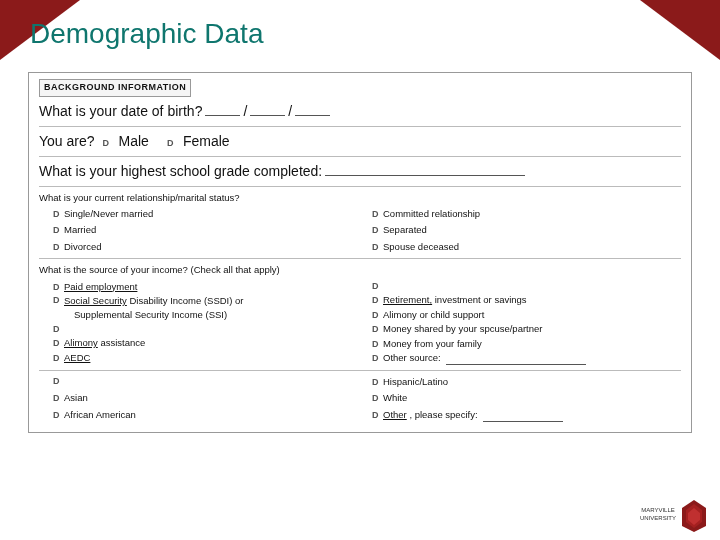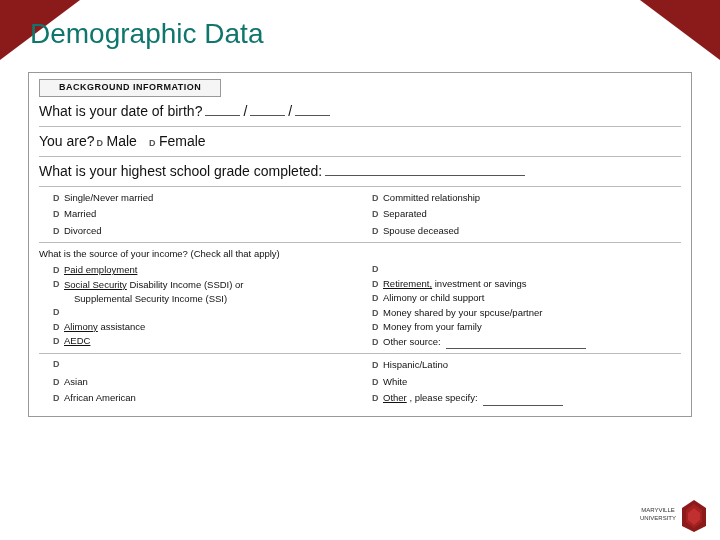--- a/index.html
+++ b/index.html
@@ -55,21 +55,21 @@
       color: #111;
       line-height: 1.5;
     }
 
     .section-header {
       font-size: 9px;
       font-weight: bold;
       text-transform: uppercase;
       letter-spacing: 0.5px;
       border: 1px solid #999;
-      padding: 1px 19px;
+      padding: 1px 4px;
       display: inline-block;
       margin-bottom: 4px;
       background: #f5f5f5;
     }
 
     .form-row {
       display: flex;
       align-items: baseline;
       margin-bottom: 2px;
       flex-wrap: wrap;
@@ -89,21 +89,21 @@
       margin: 0 3px;
     }
 
     .underline-field.medium { min-width: 140px; }
     .underline-field.long { min-width: 200px; }
     .underline-field.short { min-width: 35px; }
 
     .gender-row {
       display: flex;
       align-items: baseline;
-      gap: 2px;
+      gap: 8px;
       font-size: 9.5px;
       margin-bottom: 2px;
     }
 
     .cb-box {
       font-size: 9px;
       font-weight: bold;
       color: #555;
       min-width: 8px;
     }
@@ -200,20 +200,21 @@
     <hr class="horizontal-line">
 
     
     <div class="form-row">
       <span class="label">What is your highest school grade completed:</span>
       <span class="underline-field long"></span>
     </div>
     <hr class="horizontal-line">
 
     
+    <div class="section-label">What is your current relationship/marital status?</div>
     <div class="two-col">
       <div class="col-item">
         <span class="cb-box">D</span>
         <span>Single/Never married</span>
       </div>
       <div class="col-item">
         <span class="cb-box">D</span>
         <span>Committed relationship</span>
       </div>
       <div class="col-item">

